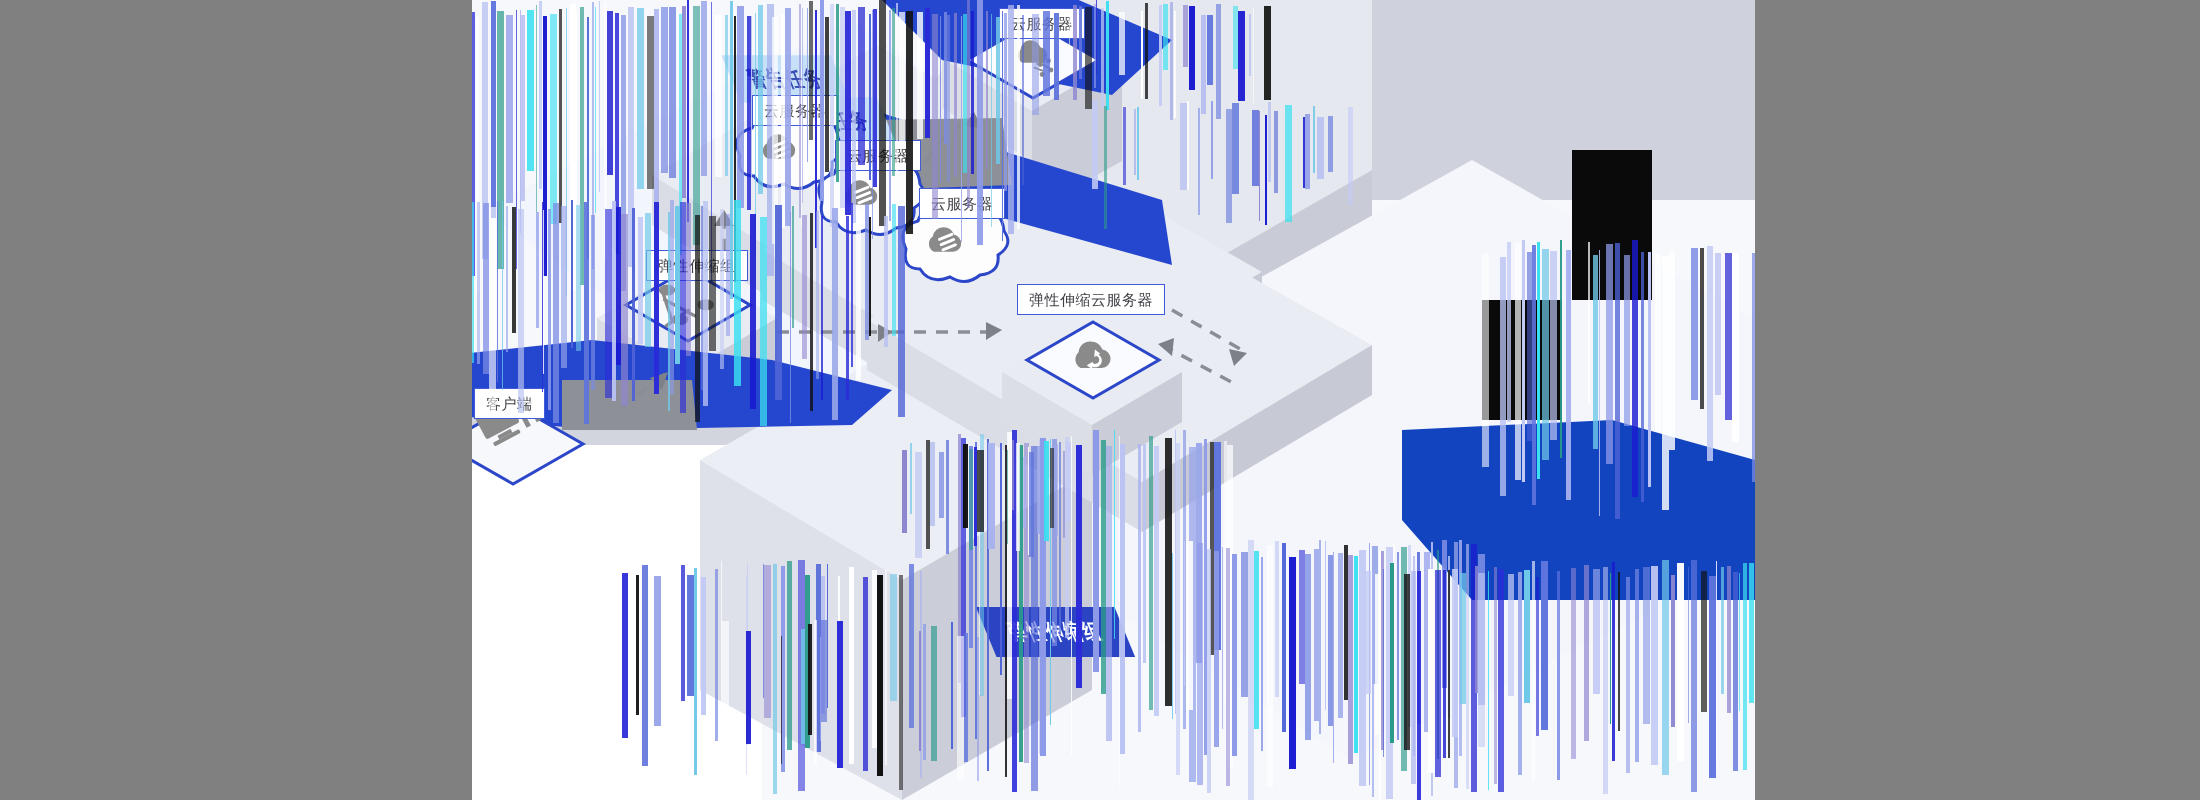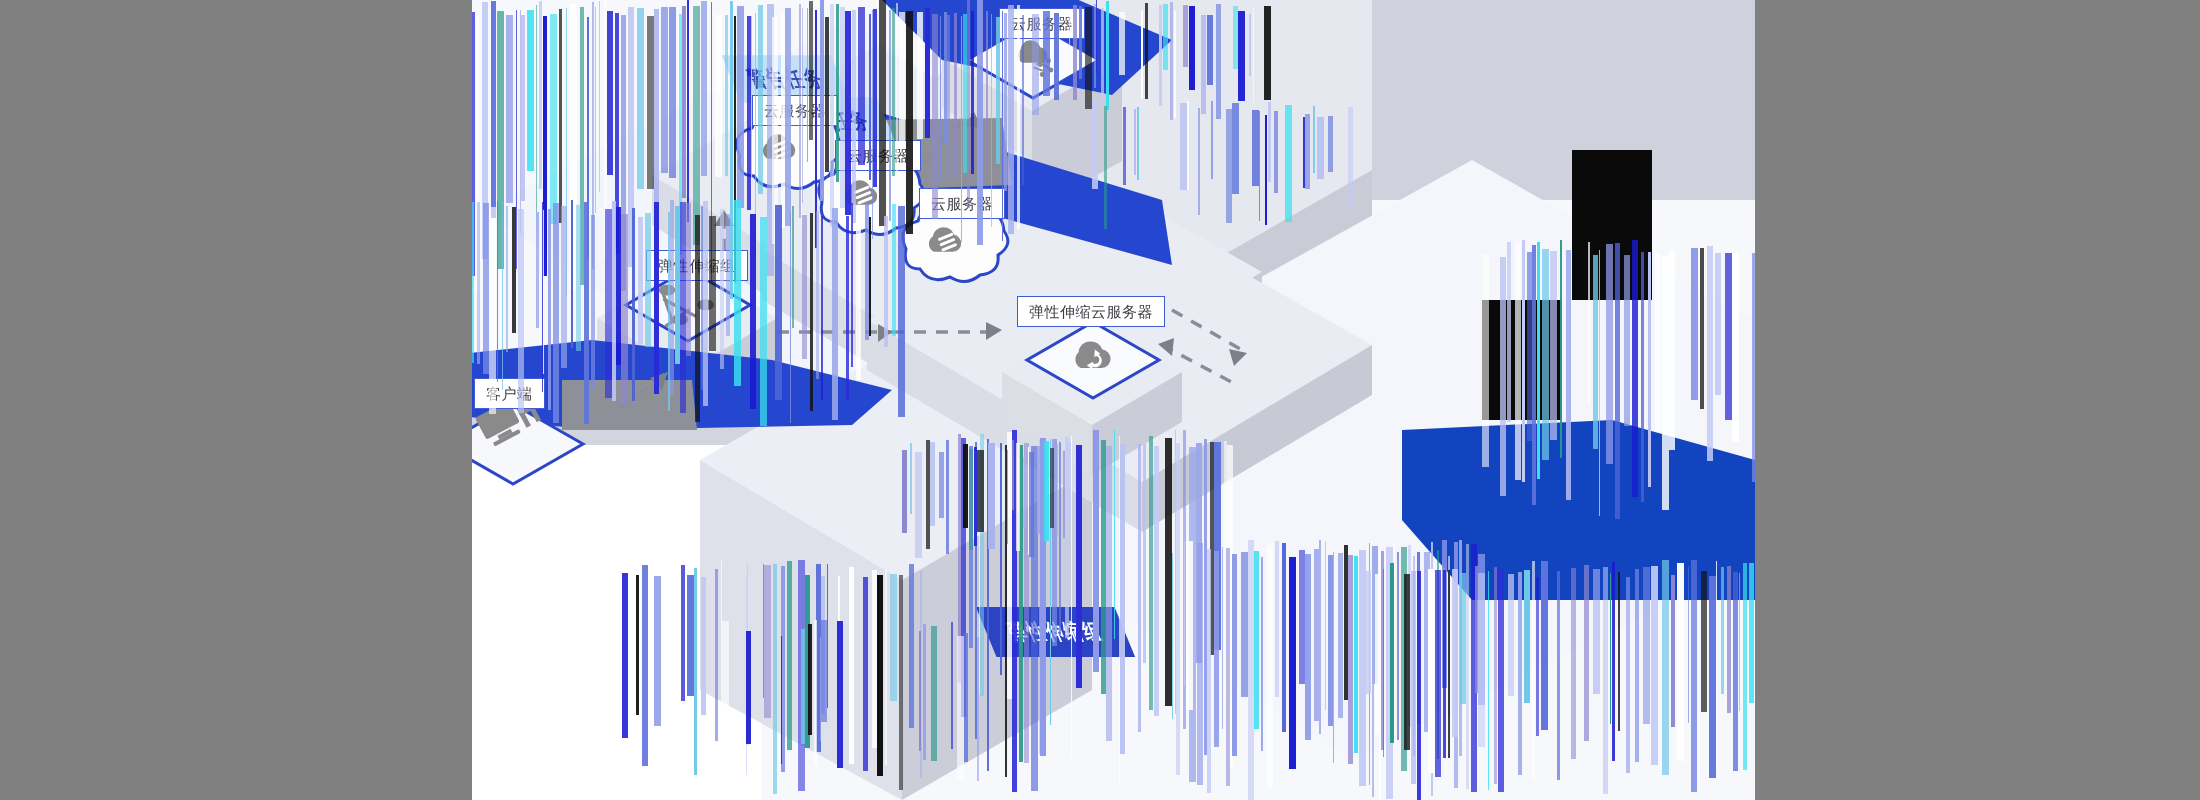--- a/index.html
+++ b/index.html
@@ -227,36 +227,36 @@
       <polygon points="68,4 134,42 68,80 2,42" fill="#fafbfe" stroke="#2b46c8" stroke-width="3"></polygon>
       <g fill="#8a8a8a" transform="translate(40,18) scale(0.68)">
         <path d="M20,24 a17,17 0 0 1 17,-16 a19,19 0 0 1 18,12 a14,14 0 0 1 12,14 a13,13 0 0 1 -13,13 l-31,0 a14,14 0 0 1 -3,-23 z"></path>
         <g fill="#ffffff">
           <path d="M44,26 a10,10 0 1 1 -7,17 l3,-4 a6,6 0 1 0 4,-10 z"></path>
           <polygon points="44,20 52,26 43,31"></polygon>
           <polygon points="40,49 32,43 41,38"></polygon>
         </g>
       </g>
     </svg>
-    <div class="lbl" style="left:545px;top:296px;">
+    <div class="lbl" style="left:545px;top:284px;">
       <span>弹性伸缩云服务器</span>
     </div>
 
     <svg style="position:absolute;left:-33px;top:398px;" width="160" height="110">
       <polygon points="74,6 144,46 74,86 4,46" fill="#f7f8fc" stroke="#2b46c8" stroke-width="3"></polygon>
       <g fill="#8a8a8a" transform="translate(36,20) rotate(-28) scale(0.82)">
         <rect x="0" y="0" width="46" height="30" rx="3"></rect>
         <rect x="14" y="32" width="18" height="5"></rect>
         <rect x="5" y="37" width="36" height="5" rx="2"></rect>
         <rect x="50" y="10" width="6" height="30"></rect>
         <rect x="50" y="18" width="20" height="6"></rect>
         <rect x="64" y="10" width="6" height="30"></rect>
       </g>
     </svg>
-    <div class="lbl" style="left:2px;top:378px;">
+    <div class="lbl" style="left:2px;top:388px;">
       <span>客户端</span>
     </div>
 
     <div class="banner" style="left:505px;top:610px;transform:skewY(28deg) rotate(-28deg);">
       <span>弹性伸缩组</span>
     </div>
 
     <div class="glitch" id="glitchlayer" style="left:0;width:1283px;">
         <div class="gstrip" style="left:0px;top:12px;height:264px;width:3px;background:#2b2bd8;opacity:0.75;bottom:auto;"></div>
         <div class="gstrip" style="left:4px;top:17px;height:276px;width:3px;background:#ffffff;opacity:0.86;bottom:auto;"></div>

